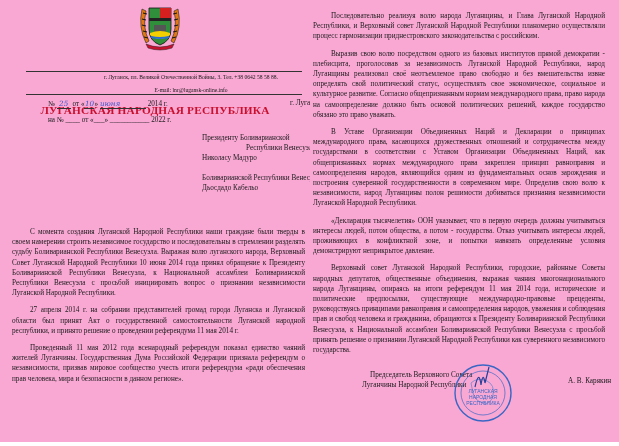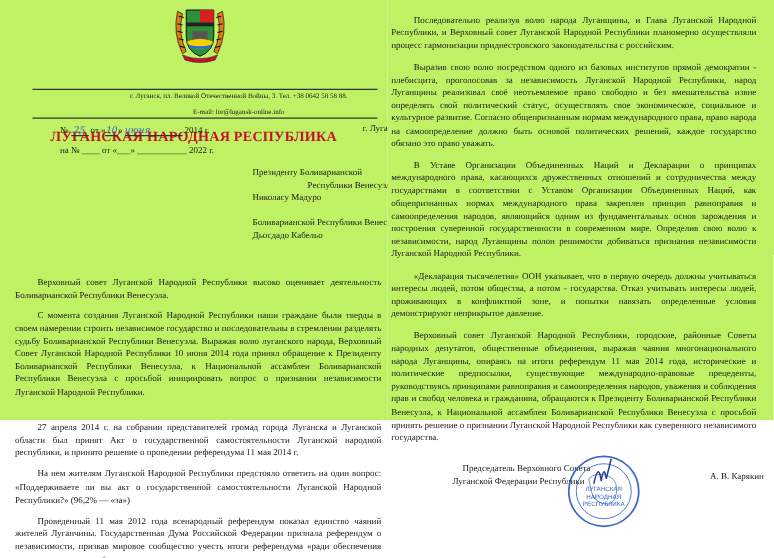--- a/index.html
+++ b/index.html
@@ -1,18 +1,18 @@
 <!DOCTYPE html>
 <html><head>
 <meta charset="utf-8">
 <style>
   html, body { margin:0; padding:0; background:#fff; }
   body { width:619px; height:446px; position:relative; overflow:hidden;
          font-family:"Liberation Serif", "DejaVu Serif", serif; color:#1a1a1a; }
-  .page { position:absolute; top:0; height:336px; background:#bef264; }
+  .page { position:absolute; top:0; height:442px; background:#f9a8d4; }
   .left { left:0; width:310px; }
   .right { left:310px; width:309px; }
   .t { position:absolute; font-size:7.2px; line-height:9.1px; white-space:nowrap;margin-left:36px; }
   .para { position:absolute; font-size:7.2px; line-height:10.2px; text-align:justify; }
   .para p { margin:0; }
   .para .ind { text-indent:18px; }
   .emblem { position:absolute; left:136px; top:3px; width:48px; height:48px; }
   .title { position:absolute; left:0; width:310px; top:56px; text-align:center;
            color:#c8102e; font-weight:bold; font-size:11.3px; letter-spacing:0.2px;margin-top:48px; }
   .rule { position:absolute; left:26px; width:276px; height:0; border-top:1px solid #333; }
@@ -61,39 +61,37 @@
   <div class="t" style="left:12px;top:116px;">на № ____ от «___» ___________ 2022 г.</div>
 
   <div class="t" style="left:166px;top:134px;">Президенту Боливарианской</div>
   <div class="t" style="left:166px;top:144px;padding-left:44px;">Республики Венесуэла</div>
   <div class="t" style="left:166px;top:154px;">Николасу Мадуро</div>
   <div class="t" style="left:166px;top:174px;">Боливарианской Республики Венесуэла</div>
   <div class="t" style="left:166px;top:184px;">Дьосдадо Кабельо</div>
 
 
   <div class="para" style="left:12px;width:293px;top:221px;">
-    <p class="ind">Верховный совет Луганской Народной Республики высоко оценивает деятельность Боливарианской Республики Венесуэла.</p>
     <p class="ind" style="margin-top:6px;">С момента создания Луганской Народной Республики наши граждане были тверды в своем намерении строить независимое государство и последовательны в стремлении разделять судьбу Боливарианской Республики Венесуэла. Выражая волю луганского народа, Верховный Совет Луганской Народной Республики 10 июня 2014 года принял обращение к Президенту Боливарианской Республики Венесуэла, к Национальной ассамблеи Боливарианской Республики Венесуэла с просьбой инициировать вопрос о признании независимости Луганской Народной Республики.</p>
-    <p class="ind" style="margin-top:18px;">27 апреля 2014 г. на собрании представителей громад города Луганска и Луганской области был принят Акт о государственной самостоятельности Луганской народной республики, и принято решение о проведении референдума 11 мая 2014 г.</p>
-    <p class="ind" style="margin-top:7px;">На нем жителям Луганской Народной Республики предстояло ответить на один вопрос: «Поддерживаете ли вы акт о государственной самостоятельности Луганской Народной Республики?» (96,2% — «за»)</p>
+    <p class="ind" style="margin-top:7px;">27 апреля 2014 г. на собрании представителей громад города Луганска и Луганской области был принят Акт о государственной самостоятельности Луганской народной республики, и принято решение о проведении референдума 11 мая 2014 г.</p>
     <p class="ind" style="margin-top:7px;">Проведенный 11 мая 2012 года всенародный референдум показал единство чаяний жителей Луганчины. Государственная Дума Российской Федерации признала референдум о независимости, призвав мировое сообщество учесть итоги референдума «ради обеспечения прав человека, мира и безопасности в данном регионе».</p>
   </div>
 </div>
 
 <div class="page right">
   <div class="para" style="left:3px;width:292px;top:11px;">
     <p class="ind">Последовательно реализуя волю народа Луганщины, и Глава Луганской Народной Республики, и Верховный совет Луганской Народной Республики планомерно осуществляли процесс гармонизации приднестровского законодательства с российским.</p>
     <p class="ind" style="margin-top:7px;">Выразив свою волю посредством одного из базовых институтов прямой демократии - плебисцита, проголосовав за независимость Луганской Народной Республики, народ Луганщины реализовал своё неотъемлемое право свободно и без вмешательства извне определять свой политический статус, осуществлять свое экономическое, социальное и культурное развитие. Согласно общепризнанным нормам международного права, право народа на самоопределение должно быть основой политических решений, каждое государство обязано это право уважать.</p>
     <p class="ind" style="margin-top:7px;">В Уставе Организации Объединенных Наций и Декларации о принципах международного права, касающихся дружественных отношений и сотрудничества между государствами в соответствии с Уставом Организации Объединенных Наций, как общепризнанных нормах международного права закреплен принцип равноправия и самоопределения народов, являющийся одним из фундаментальных основ зарождения и построения суверенной государственности в современном мире. Определив свою волю к независимости, народ Луганщины полон решимости добиваться признания независимости Луганской Народной Республики.</p>
     <p class="ind" style="margin-top:7px;">«Декларация тысячелетия» ООН указывает, что в первую очередь должны учитываться интересы людей, потом общества, а потом - государства. Отказ учитывать интересы людей, проживающих в конфликтной зоне, и попытки навязать определенные условия демонстрируют неприкрытое давление.</p>
     <p class="ind" style="margin-top:7px;">Верховный совет Луганской Народной Республики, городские, районные Советы народных депутатов, общественные объединения, выражая чаяния многонационального народа Луганщины, опираясь на итоги референдум 11 мая 2014 года, исторические и политические предпосылки, существующие международно-правовые прецеденты, руководствуясь принципами равноправия и самоопределения народов, уважения и соблюдения прав и свобод человека и гражданина, обращаются к Президенту Боливарианской Республики Венесуэла, к Национальной ассамблеи Боливарианской Республики Венесуэла с просьбой принять решение о признании Луганской Народной Республики как суверенного независимого государства.</p>
   </div>
 
   <div class="t" style="left:24px;top:371px;">Председатель Верховного Совета</div>
-  <div class="t" style="left:16px;top:381px;">Луганской Федерации Республики</div>
+  <div class="t" style="left:16px;top:381px;">Луганчины Народной Республики</div>
   <div class="t" style="left:222px;top:377px;">А. В. Карякин</div>
 </div>
 
 <svg class="stamp" viewBox="0 0 60 60">
   <circle cx="30" cy="30" r="28" fill="none" stroke="#3a66c4" stroke-width="1.4"></circle>
   <circle cx="30" cy="30" r="22" fill="none" stroke="#3a66c4" stroke-width="0.7"></circle>
   <path d="M18 20 Q24 14 34 18 Q42 22 40 32 Q38 42 30 40 Q22 38 20 30 Z" fill="none" stroke="#5a7fd0" stroke-width="0.7"></path>
   <text x="30" y="30" font-size="5" fill="#3a66c4" text-anchor="middle" font-family="Liberation Sans, sans-serif">ЛУГАНСКАЯ</text>
   <text x="30" y="36" font-size="5" fill="#3a66c4" text-anchor="middle" font-family="Liberation Sans, sans-serif">НАРОДНАЯ</text>
   <text x="30" y="42" font-size="5" fill="#3a66c4" text-anchor="middle" font-family="Liberation Sans, sans-serif">РЕСПУБЛИКА</text>

